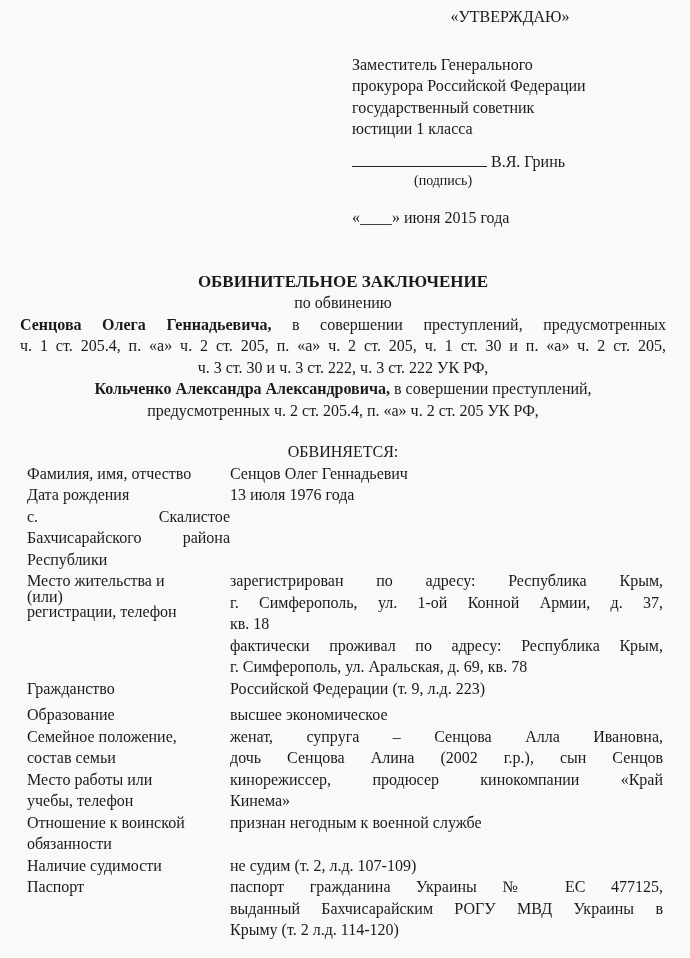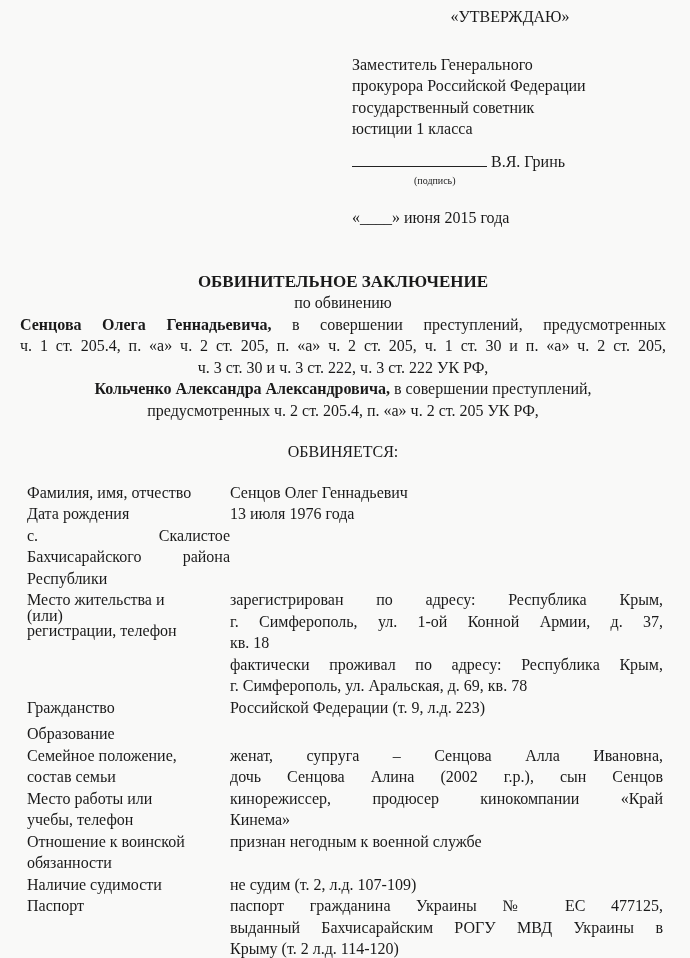--- a/index.html
+++ b/index.html
@@ -27,41 +27,41 @@
   .approval-stamp { text-align: center; }
   .officer-block { margin-top: 26px; }
   .signature-row { margin-top: 10px; white-space: nowrap; }
   .sig-blank {
     display: inline-block;
     width: 135px; height: 16px;
     border-bottom: 1.4px solid #222;
     vertical-align: baseline;
   }
   .sig-caption {
-    font-size: 10px;
+    font-size: 14px;
     line-height: 17px;
     margin-left: 62px;
   }
   .date-line { margin-top: 18px; }
 
   
   .doc-heading {
     margin-top: 42px;
     text-align: center;
     font-weight: bold;
     font-size: 17px;
   }
   .doc-subheading { text-align: center; }
   .line { }
   .stretch { text-align: justify; text-align-last: justify; }
   .center { text-align: center; }
   .accused-heading { margin-top: 20px; text-align: center; }
 
   
-  .profile { margin-top: 19px; margin-left: 7px; width: 636px; }
+  .profile { margin-left: 7px; width: 636px; }
   .profile-row { display: grid; grid-template-columns: 203px 1fr; }
   .profile-label { white-space: pre-line; padding-right: 8px; }
   .profile-row:nth-child(4) .profile-label { line-height: 15.5px; padding-top: 3px; }
   .profile-row:nth-child(6) { margin-top: 5px; }
   .profile-value .vline { }
   .profile-value .stretch { text-align: justify; text-align-last: justify; }
 </style>
 </head>
 <body>
 
@@ -124,20 +124,23 @@
         </div>
       </div>
       <div class="profile-row">
         <div class="profile-label">Гражданство</div>
         <div class="profile-value">
           <div class="vline">Российской Федерации (т. 9, л.д. 223)</div>
         </div>
       </div>
       <div class="profile-row">
         <div class="profile-label">Образование</div>
+        <div class="profile-value">
+          <div class="vline">высшее экономическое</div>
+        </div>
       </div>
       <div class="profile-row">
         <div class="profile-label">Семейное положение,
 состав семьи</div>
         <div class="profile-value">
           <div class="vline stretch">женат, супруга – Сенцова Алла Ивановна,</div>
           <div class="vline stretch">дочь Сенцова Алина (2002 г.р.), сын Сенцов</div>
         </div>
       </div>
       <div class="profile-row">

